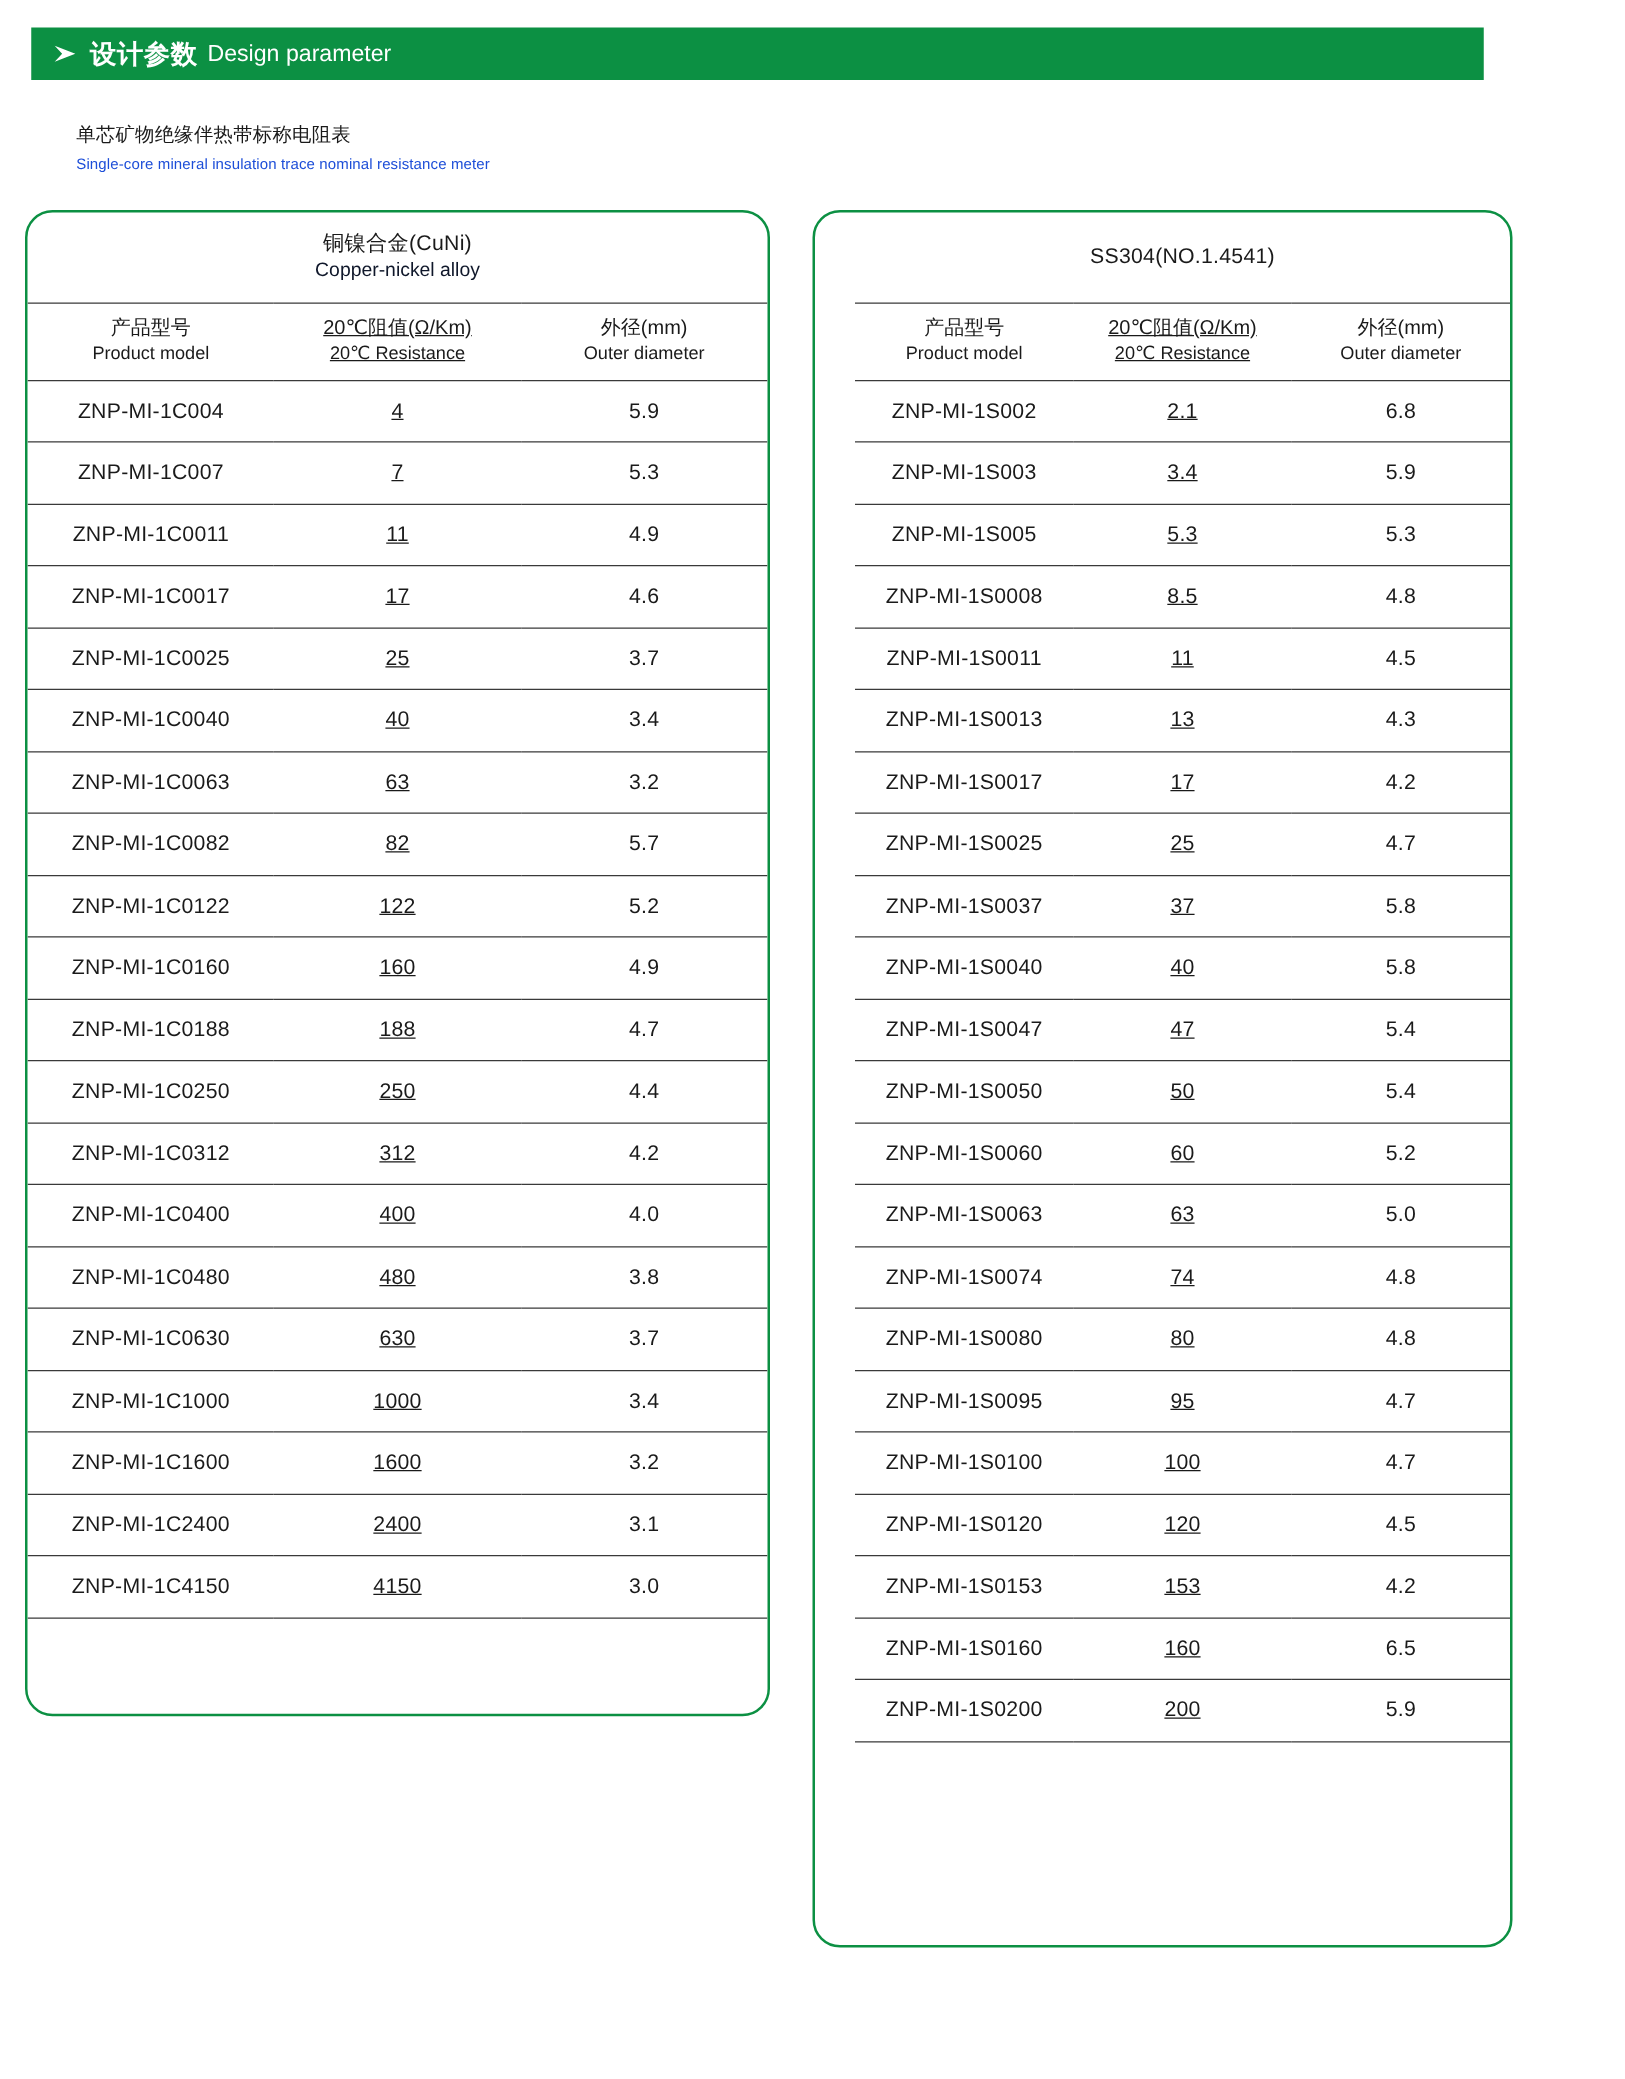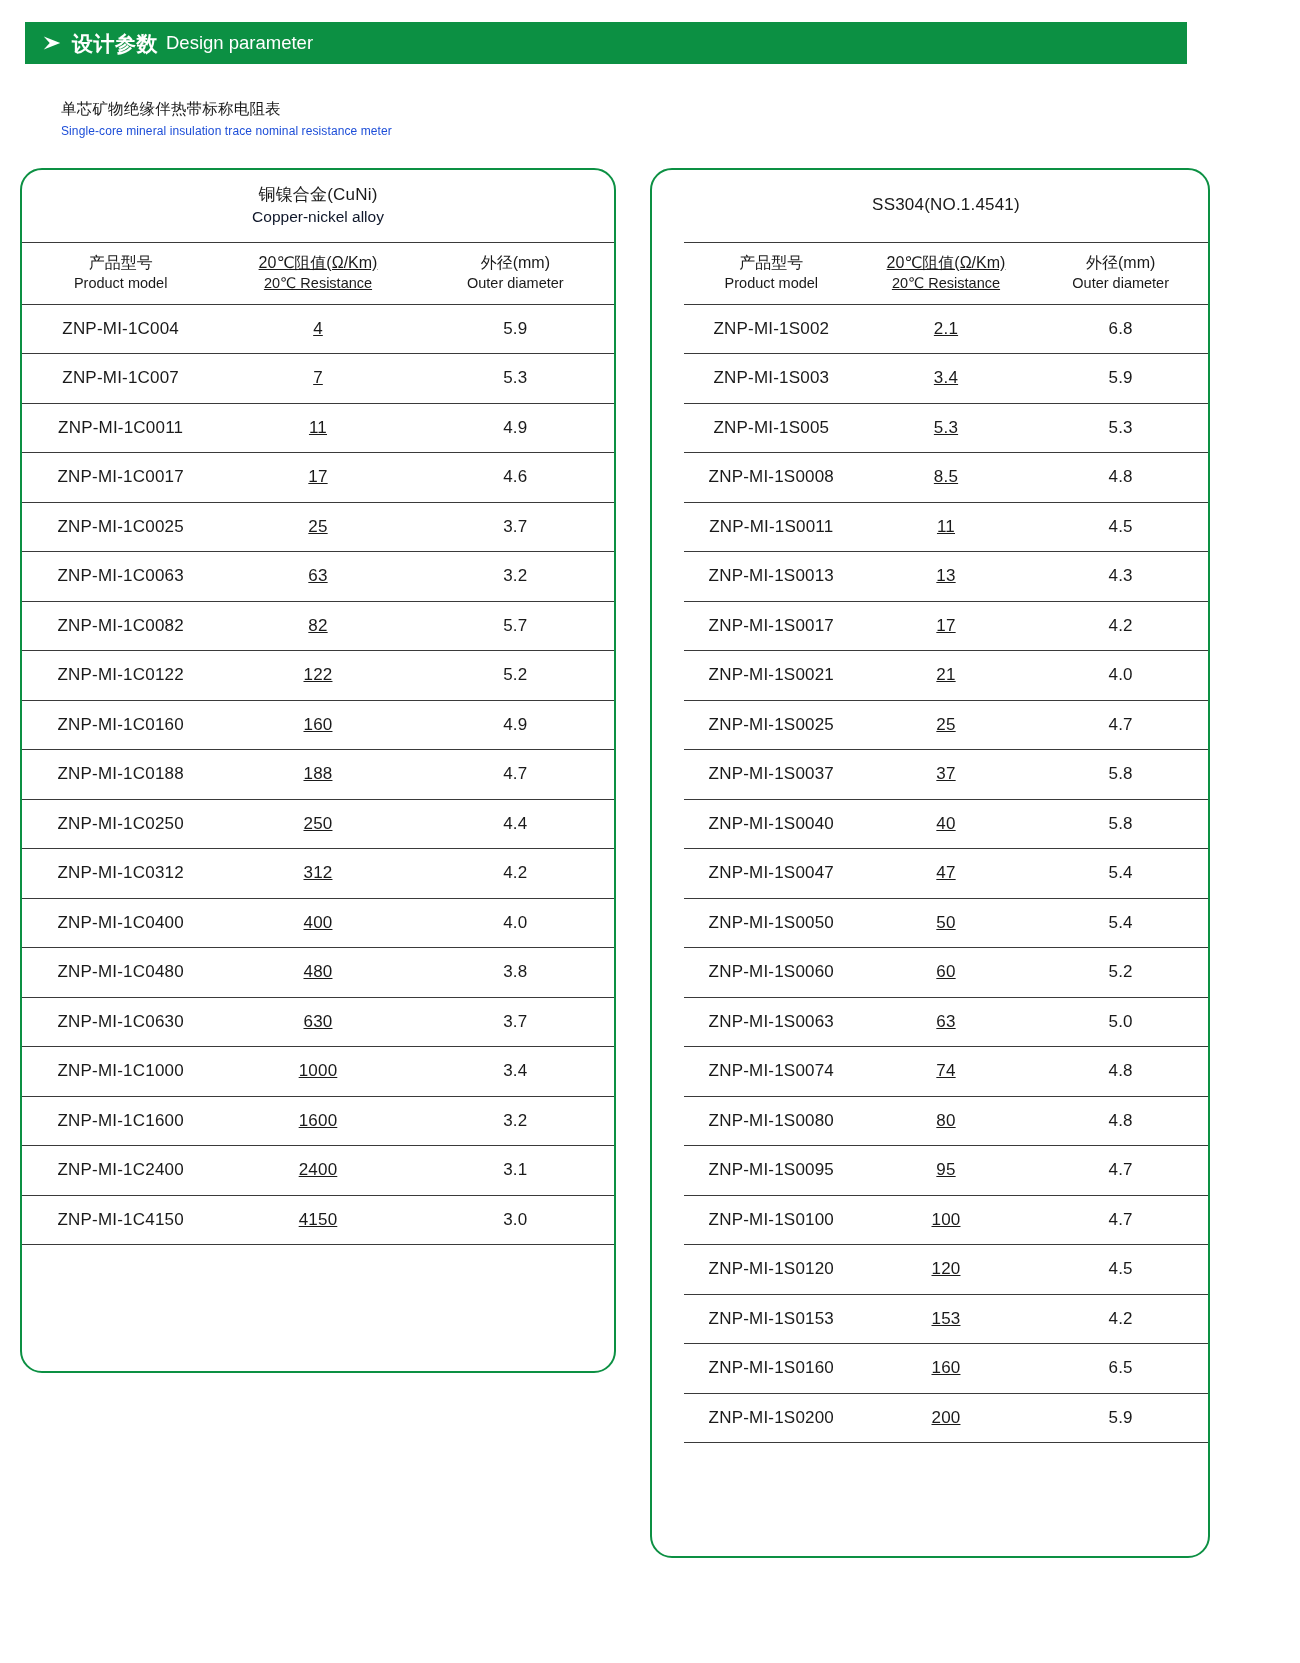--- a/index.html
+++ b/index.html
@@ -210,20 +210,25 @@
             <td class="c-model">ZNP-MI-1C0017</td>
             <td class="c-res">17</td>
             <td class="c-od">4.6</td>
           </tr>
           <tr class="drow">
             <td class="c-model">ZNP-MI-1C0025</td>
             <td class="c-res">25</td>
             <td class="c-od">3.7</td>
           </tr>
           <tr class="drow">
+            <td class="c-model">ZNP-MI-1C0040</td>
+            <td class="c-res">40</td>
+            <td class="c-od">3.4</td>
+          </tr>
+          <tr class="drow">
             <td class="c-model">ZNP-MI-1C0063</td>
             <td class="c-res">63</td>
             <td class="c-od">3.2</td>
           </tr>
           <tr class="drow">
             <td class="c-model">ZNP-MI-1C0082</td>
             <td class="c-res">82</td>
             <td class="c-od">5.7</td>
           </tr>
           <tr class="drow">
@@ -343,25 +348,20 @@
             <td class="c-model">ZNP-MI-1S0013</td>
             <td class="c-res">13</td>
             <td class="c-od">4.3</td>
           </tr>
           <tr class="drow">
             <td class="c-model">ZNP-MI-1S0017</td>
             <td class="c-res">17</td>
             <td class="c-od">4.2</td>
           </tr>
           <tr class="drow">
-            <td class="c-model">ZNP-MI-1S0021</td>
-            <td class="c-res">21</td>
-            <td class="c-od">4.0</td>
-          </tr>
-          <tr class="drow">
             <td class="c-model">ZNP-MI-1S0025</td>
             <td class="c-res">25</td>
             <td class="c-od">4.7</td>
           </tr>
           <tr class="drow">
             <td class="c-model">ZNP-MI-1S0037</td>
             <td class="c-res">37</td>
             <td class="c-od">5.8</td>
           </tr>
           <tr class="drow">

